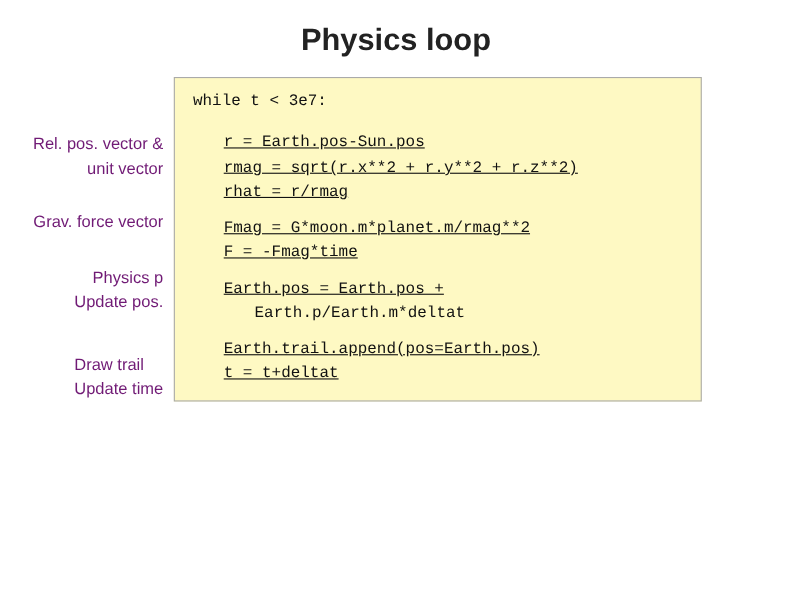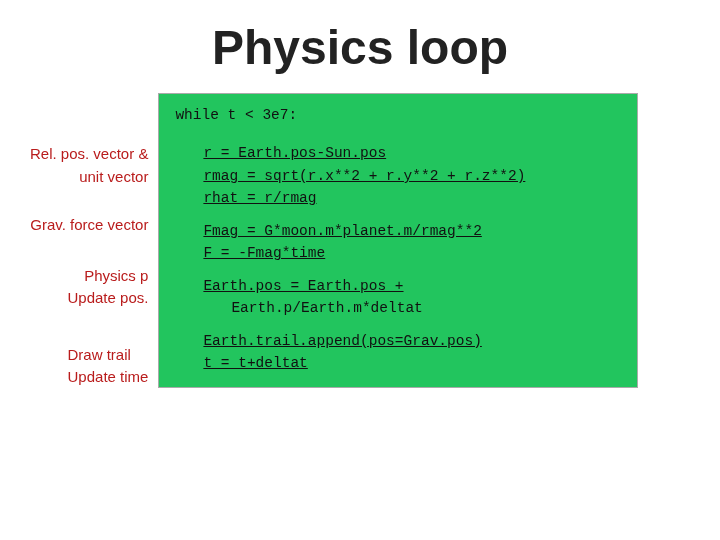--- a/index.html
+++ b/index.html
@@ -8,41 +8,41 @@
       height: 540px;
       background: #ffffff;
       font-family: Arial, sans-serif;
       display: flex;
       flex-direction: column;
       align-items: center;
       justify-content: flex-start;
       padding-top: 20px;
     }
     .page-title {
-      font-size: 48px;
+      font-size: 28px;
       font-weight: bold;
       color: #222;
       margin-bottom: 18px;
       text-align: left;
       font-family: Arial, sans-serif;
     }
     .main-layout {
       display: flex;
       flex-direction: row;
       align-items: flex-start;
       width: 660px;
     }
     .left-labels {
       display: flex;
       flex-direction: column;
       align-items: flex-end;
       padding-right: 10px;
       min-width: 120px;
       font-size: 15px;
-      color: #b91c1c;
+      color: #701a75;
       font-family: Arial, sans-serif;
     }
     .label-spacer-top {
       height: 38px;
     }
     .label-rel-pos {
       margin-top: 12px;
       line-height: 1.5;
       text-align: right;
     }
@@ -56,21 +56,21 @@
       line-height: 1.5;
       text-align: right;
     }
     .label-draw {
       margin-top: 34px;
       line-height: 1.5;
       text-align: left;
     }
     .code-box {
       border: 1.5px solid #aaa;
-      background: #22c55e;
+      background: #fef9c3;
       padding: 10px 16px 12px 16px;
       font-family: 'Courier New', Courier, monospace;
       font-size: 14.5px;
       color: #111;
       line-height: 1.55;
       min-width: 480px;
     }
     .while-line {
       font-weight: normal;
       margin-bottom: 6px;
@@ -118,16 +118,16 @@
     <div class="indent1">r = Earth.pos-Sun.pos</div>
     <div class="indent1">rmag = sqrt(r.x**2 + r.y**2 + r.z**2)</div>
     <div class="indent1">rhat = r/rmag</div>
     <div class="blank-line"></div>
     <div class="indent1">Fmag = G*moon.m*planet.m/rmag**2</div>
     <div class="indent1">F = -Fmag*time</div>
     <div class="blank-line"></div>
     <div class="indent1">Earth.pos = Earth.pos +</div>
     <div class="indent2">        Earth.p/Earth.m*deltat</div>
     <div class="blank-line"></div>
-    <div class="indent1">Earth.trail.append(pos=Grav.pos)</div>
+    <div class="indent1">Earth.trail.append(pos=Earth.pos)</div>
     <div class="indent1">t = t+deltat</div>
   </div>
 </div>
 
 </body></html>

